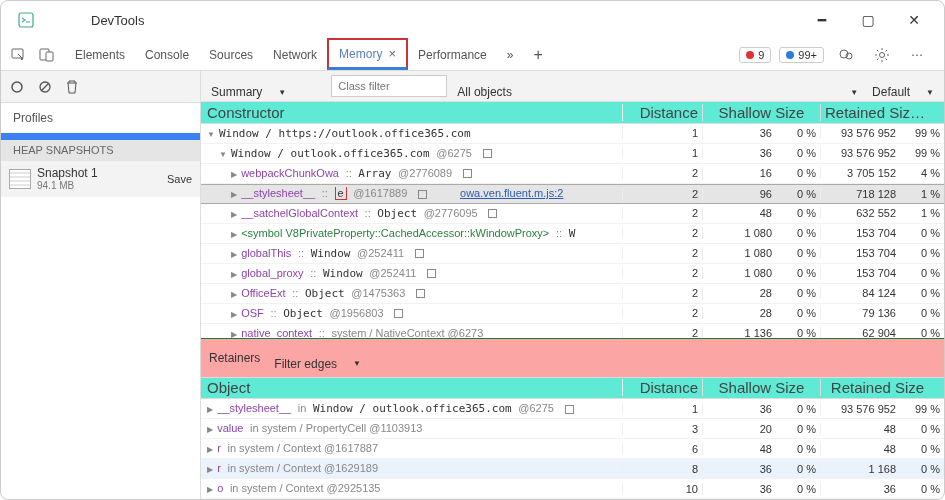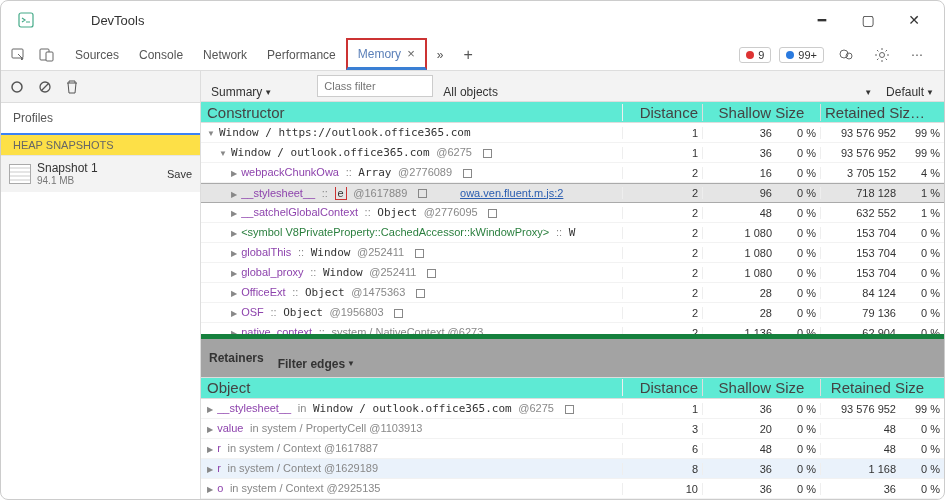--- a/index.html
+++ b/index.html
@@ -16,29 +16,29 @@
 .tab.memory { border: 2px solid #c33; color: #5a7fb8; border-bottom: 3px solid #3a7fd4; margin-top:-1px; }
 .tab .close-x { font-size: 13px; color: #666; }
 .tabbar .right { margin-left: auto; display: flex; align-items: center; gap: 8px; padding-right: 8px; }
 .badge { display: inline-flex; align-items: center; gap: 4px; border: 1px solid #ccc; border-radius: 3px; padding: 1px 6px; font-size: 11px; }
 .dot-r { width: 8px; height: 8px; border-radius: 50%; background: #d33; }
 .dot-b { width: 8px; height: 8px; border-radius: 50%; background: #2a7adf; }
 .body { display: flex; flex: 1; min-height: 0; }
 .leftcol { width: 200px; border-right: 1px solid #ddd; display: flex; flex-direction: column; }
 .leftcol .toprow { height: 32px; border-bottom: 1px solid #ddd; display: flex; align-items: center; padding: 0 8px; gap: 12px; color: #555; background: #f3f3f3; }
 .leftcol .profiles { padding: 8px 12px; font-size: 12px; color: #555; }
-.leftcol .heaplbl { padding: 4px 12px; font-size: 11px; color: #666; background: #fde047; border-top: 2px solid #3b82f6; border-bottom: 1px solid #e5e5e5; }
+.leftcol .heaplbl { padding: 4px 12px; font-size: 11px; color: #666; background: #e5e5e5; border-top: 7px solid #3b82f6; border-bottom: 1px solid #e5e5e5; }
 .snapshot { display: flex; align-items: center; height: 36px; padding: 0 8px; background: #f3f3f3; gap: 6px; }
 .snap-icon { width: 22px; height: 20px; border: 1px solid #aaa; background: repeating-linear-gradient(#fff,#fff 2px,#e5e5e5 2px,#e5e5e5 4px); }
 .snap-text { flex: 1; line-height: 1.1; }
 .snap-text .sz { font-size: 10px; color: #777; }
 .save { color: #333; font-size: 11px; }
 .rightcol { flex: 1; display: flex; flex-direction: column; min-width: 0; }
 .filterbar { height: 32px; background: #f3f3f3; border-bottom: 1px solid #ddd; display: flex; align-items: center; padding: 0 6px; gap: 6px; }
-.dd { display: flex; align-items: center; gap: 2px; padding: 2px 4px; font-size: 12px; margin-top: 12px; }
+.dd { display: flex; align-items: center; gap: 16px; padding: 2px 4px; font-size: 12px; margin-top: 12px; }
 .dd .tri { font-size: 8px; }
 .class-filter { width: 116px; height: 22px; border: 1px solid #ccc; padding: 2px 6px; font-size: 11px; background: #fff; margin-left: 35px; }
 .thead, .trow { display: flex; align-items: center; height: 20px; }
 .thead { background: #5eead4; border-bottom: 1px solid #ddd; font-size: 15px; color: #444; height: 22px; }
 .th, .td { padding: 0 4px; overflow: hidden; white-space: nowrap; text-overflow: ellipsis; }
 .col-obj { flex: 1; padding-left: 6px; }
 .col-dist { width: 80px; text-align: right; border-left: 1px solid #eee; }
 .col-sh-a { width: 74px; text-align: right; border-left: 1px solid #eee; }
 .col-sh-b { width: 44px; text-align: right; }
 .col-rt-a { width: 80px; text-align: right; border-left: 1px solid #eee; }
@@ -49,21 +49,21 @@
 .trow .col-obj { font-family: Consolas, monospace; }
 .tri-r::before { content: "▶"; font-size: 8px; color: #888; margin-right: 4px; }
 .tri-d::before { content: "▼"; font-size: 8px; color: #888; margin-right: 4px; }
 .pad1 { padding-left: 6px; } .pad2 { padding-left: 18px; } .pad3 { padding-left: 30px; }
 .gray { color: #888; } .purple { color: #8e44ad; } .green { color: #2a7f3e; }
 .link { color: #2a5db0; text-decoration: underline; }
 .sel { background: #e5e5e5; border-top: 1px solid #aaa; border-bottom: 1px solid #aaa; justify-content: flex-end; }
 .blue-row { background: #eaf2fb; }
 .redbox { border: 1px solid #c33; padding: 0 2px; }
 .sq { display: inline-block; width: 9px; height: 9px; border: 1px solid #888; margin-left: 4px; vertical-align: middle; }
-.retain-hdr { background: #a3a3a3; border-top: 5px solid #15803d; border-bottom: 1px solid #ddd; padding: 4px 8px; font-size: 12px; display: flex; gap: 10px; align-items: center; font-weight: bold; }
+.retain-hdr { background: #fca5a5; border-top: 1px solid #15803d; border-bottom: 1px solid #ddd; padding: 4px 8px; font-size: 12px; display: flex; gap: 10px; align-items: center; }
 .main-rows { position: relative; overflow: hidden; height: 220px; }
 .retain-rows { position: relative; flex: 1; }
 svg { display: block; }
 </style>
 </head>
 <body>
 
 <div class="titlebar">
   <div class="logo">
     <svg width="16" height="16" viewBox="0 0 16 16">
@@ -87,34 +87,37 @@
       </svg>
   </div>
   <div class="tab-icon">
     <svg width="16" height="16" viewBox="0 0 16 16">
         <rect x="1" y="2" width="9" height="11" rx="1" fill="none" stroke="#666"></rect>
         <rect x="7" y="5" width="7" height="9" rx="1" fill="#fff" stroke="#666"></rect>
       </svg>
   </div>
   <div class="tabs">
     <div class="tab">
+        <span>Elements</span>
+      </div>
+    <div class="tab">
+        <span>Console</span>
+      </div>
+    <div class="tab">
         <span>Sources</span>
       </div>
     <div class="tab">
-        <span>Console</span>
-      </div>
-    <div class="tab">
         <span>Network</span>
-      </div>
-    <div class="tab">
-        <span>Performance</span>
       </div>
     <div class="tab memory">
         <span>Memory</span>
         <span class="close-x">×</span>
+      </div>
+    <div class="tab">
+        <span>Performance</span>
       </div>
     <div class="tab">»</div>
     <div class="tab" style="font-size:16px;">+</div>
   </div>
   <div class="right">
     <div class="badge">
         <span class="dot-r"></span>
         <span>9</span>
       </div>
     <div class="badge">

